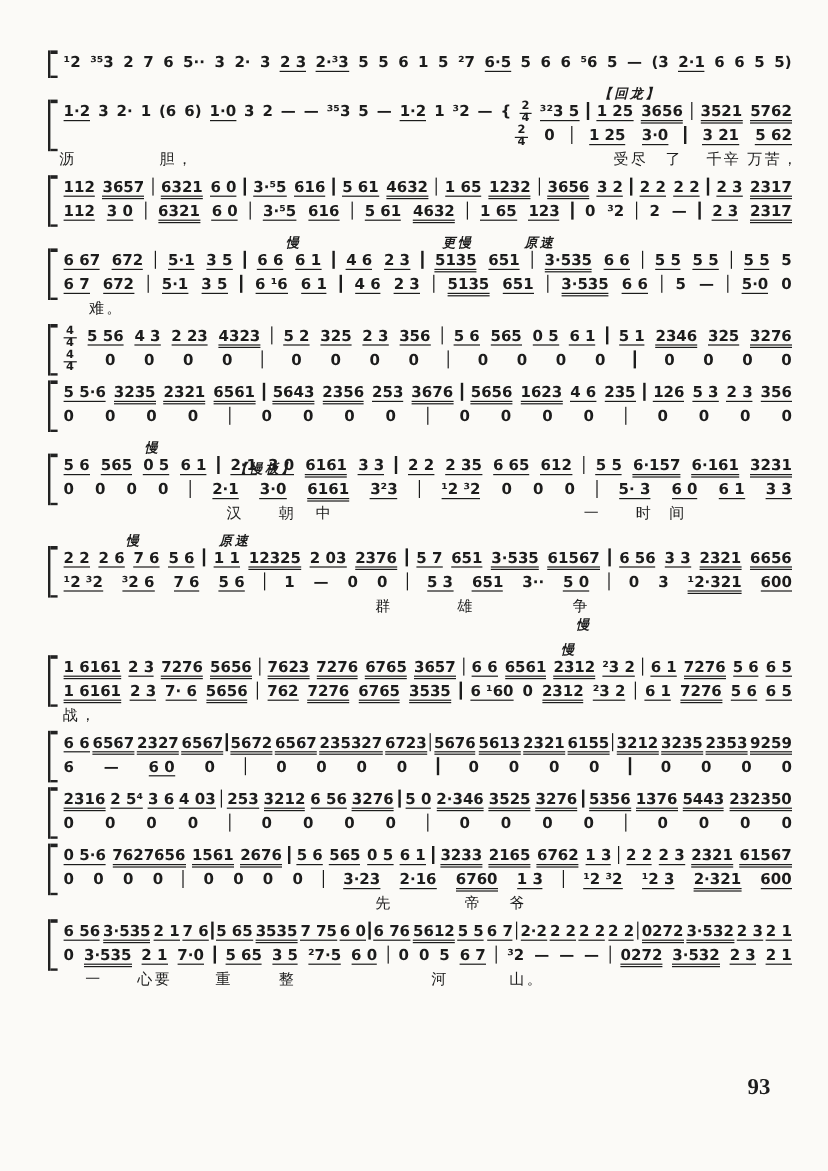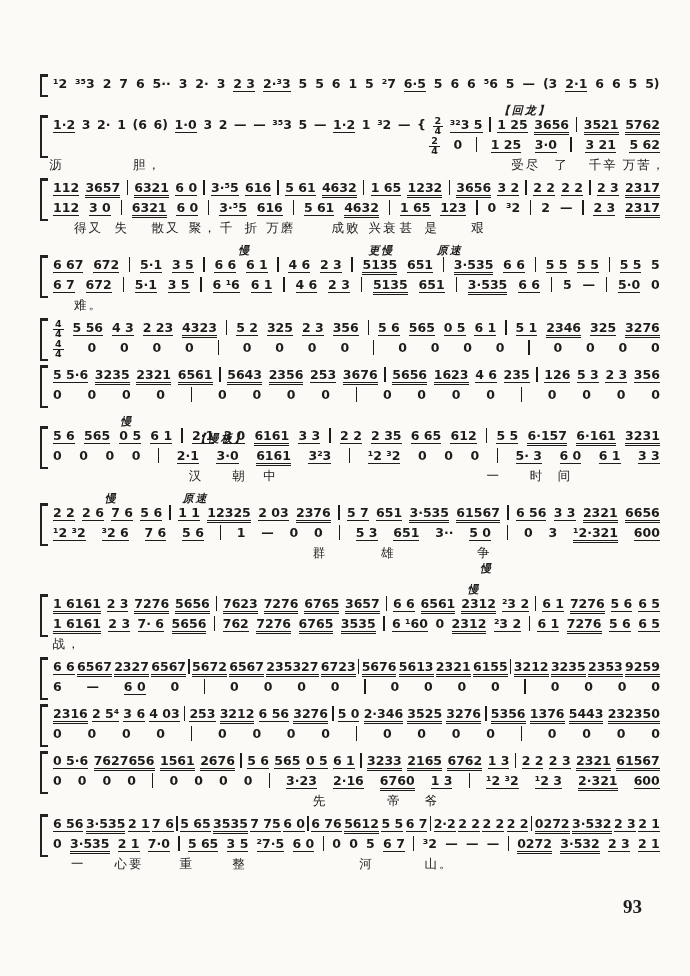--- a/index.html
+++ b/index.html
@@ -2,21 +2,21 @@
 <html><head>
 <meta charset="utf-8">
 <style>
   html,body{margin:0;padding:0;background:#e8e6e2;}
   .page{
     position:relative;
     width:690px;height:976px;
     margin:0 auto;
     background:#fbfaf7;
     box-sizing:border-box;
-    padding:76px 30px 0 40px;
+    padding:44px 30px 0 40px;
     color:#1c1c1c;
     overflow:hidden;
     font-family:"DejaVu Sans",sans-serif;
   }
   .sys{margin-bottom:7px;}
   .mkrow{position:relative;height:14px;font-size:11px;font-weight:700;font-style:italic;}
   .lyrow{position:relative;height:16px;font-size:12.5px;}
   .seg{position:absolute;top:0;white-space:nowrap;letter-spacing:2px;}
   .body{position:relative;padding-left:13px;}
   .bracket{position:absolute;left:0;top:-2px;bottom:-1px;width:6px;border-left:2.5px solid #222;}
@@ -197,34 +197,20 @@
             <span class="tk">0</span>
             <span class="tk">³2</span>
             <span class="tk bar"></span>
             <span class="tk">2</span>
             <span class="tk dash">—</span>
             <span class="tk bar"></span>
             <span class="tk u1">2 3</span>
             <span class="tk u2">2317</span>
           </div>
         </div>
-        <div class="lyrow">
-          <span class="seg" style="left: 5.5%;">得又</span>
-          <span class="seg" style="left: 12%;">失</span>
-          <span class="seg" style="left: 18%;">散又</span>
-          <span class="seg" style="left: 24%;">聚，</span>
-          <span class="seg" style="left: 29%;">千</span>
-          <span class="seg" style="left: 33%;">折</span>
-          <span class="seg" style="left: 36.5%;">万磨</span>
-          <span class="seg" style="left: 47%;">成败</span>
-          <span class="seg" style="left: 53%;">兴衰</span>
-          <span class="seg" style="left: 58%;">甚</span>
-          <span class="seg" style="left: 62%;">是</span>
-          <span class="seg" style="left: 69.5%;">艰</span>
-        </div>
       </div>
       <div class="sys">
         <div class="mkrow">
           <span class="seg" style="left: 32%;">慢</span>
           <span class="seg" style="left: 53%;">更慢</span>
           <span class="seg" style="left: 64%;">原速</span>
         </div>
         <div class="body">
           <span class="bracket"></span>
           <div class="notes">

